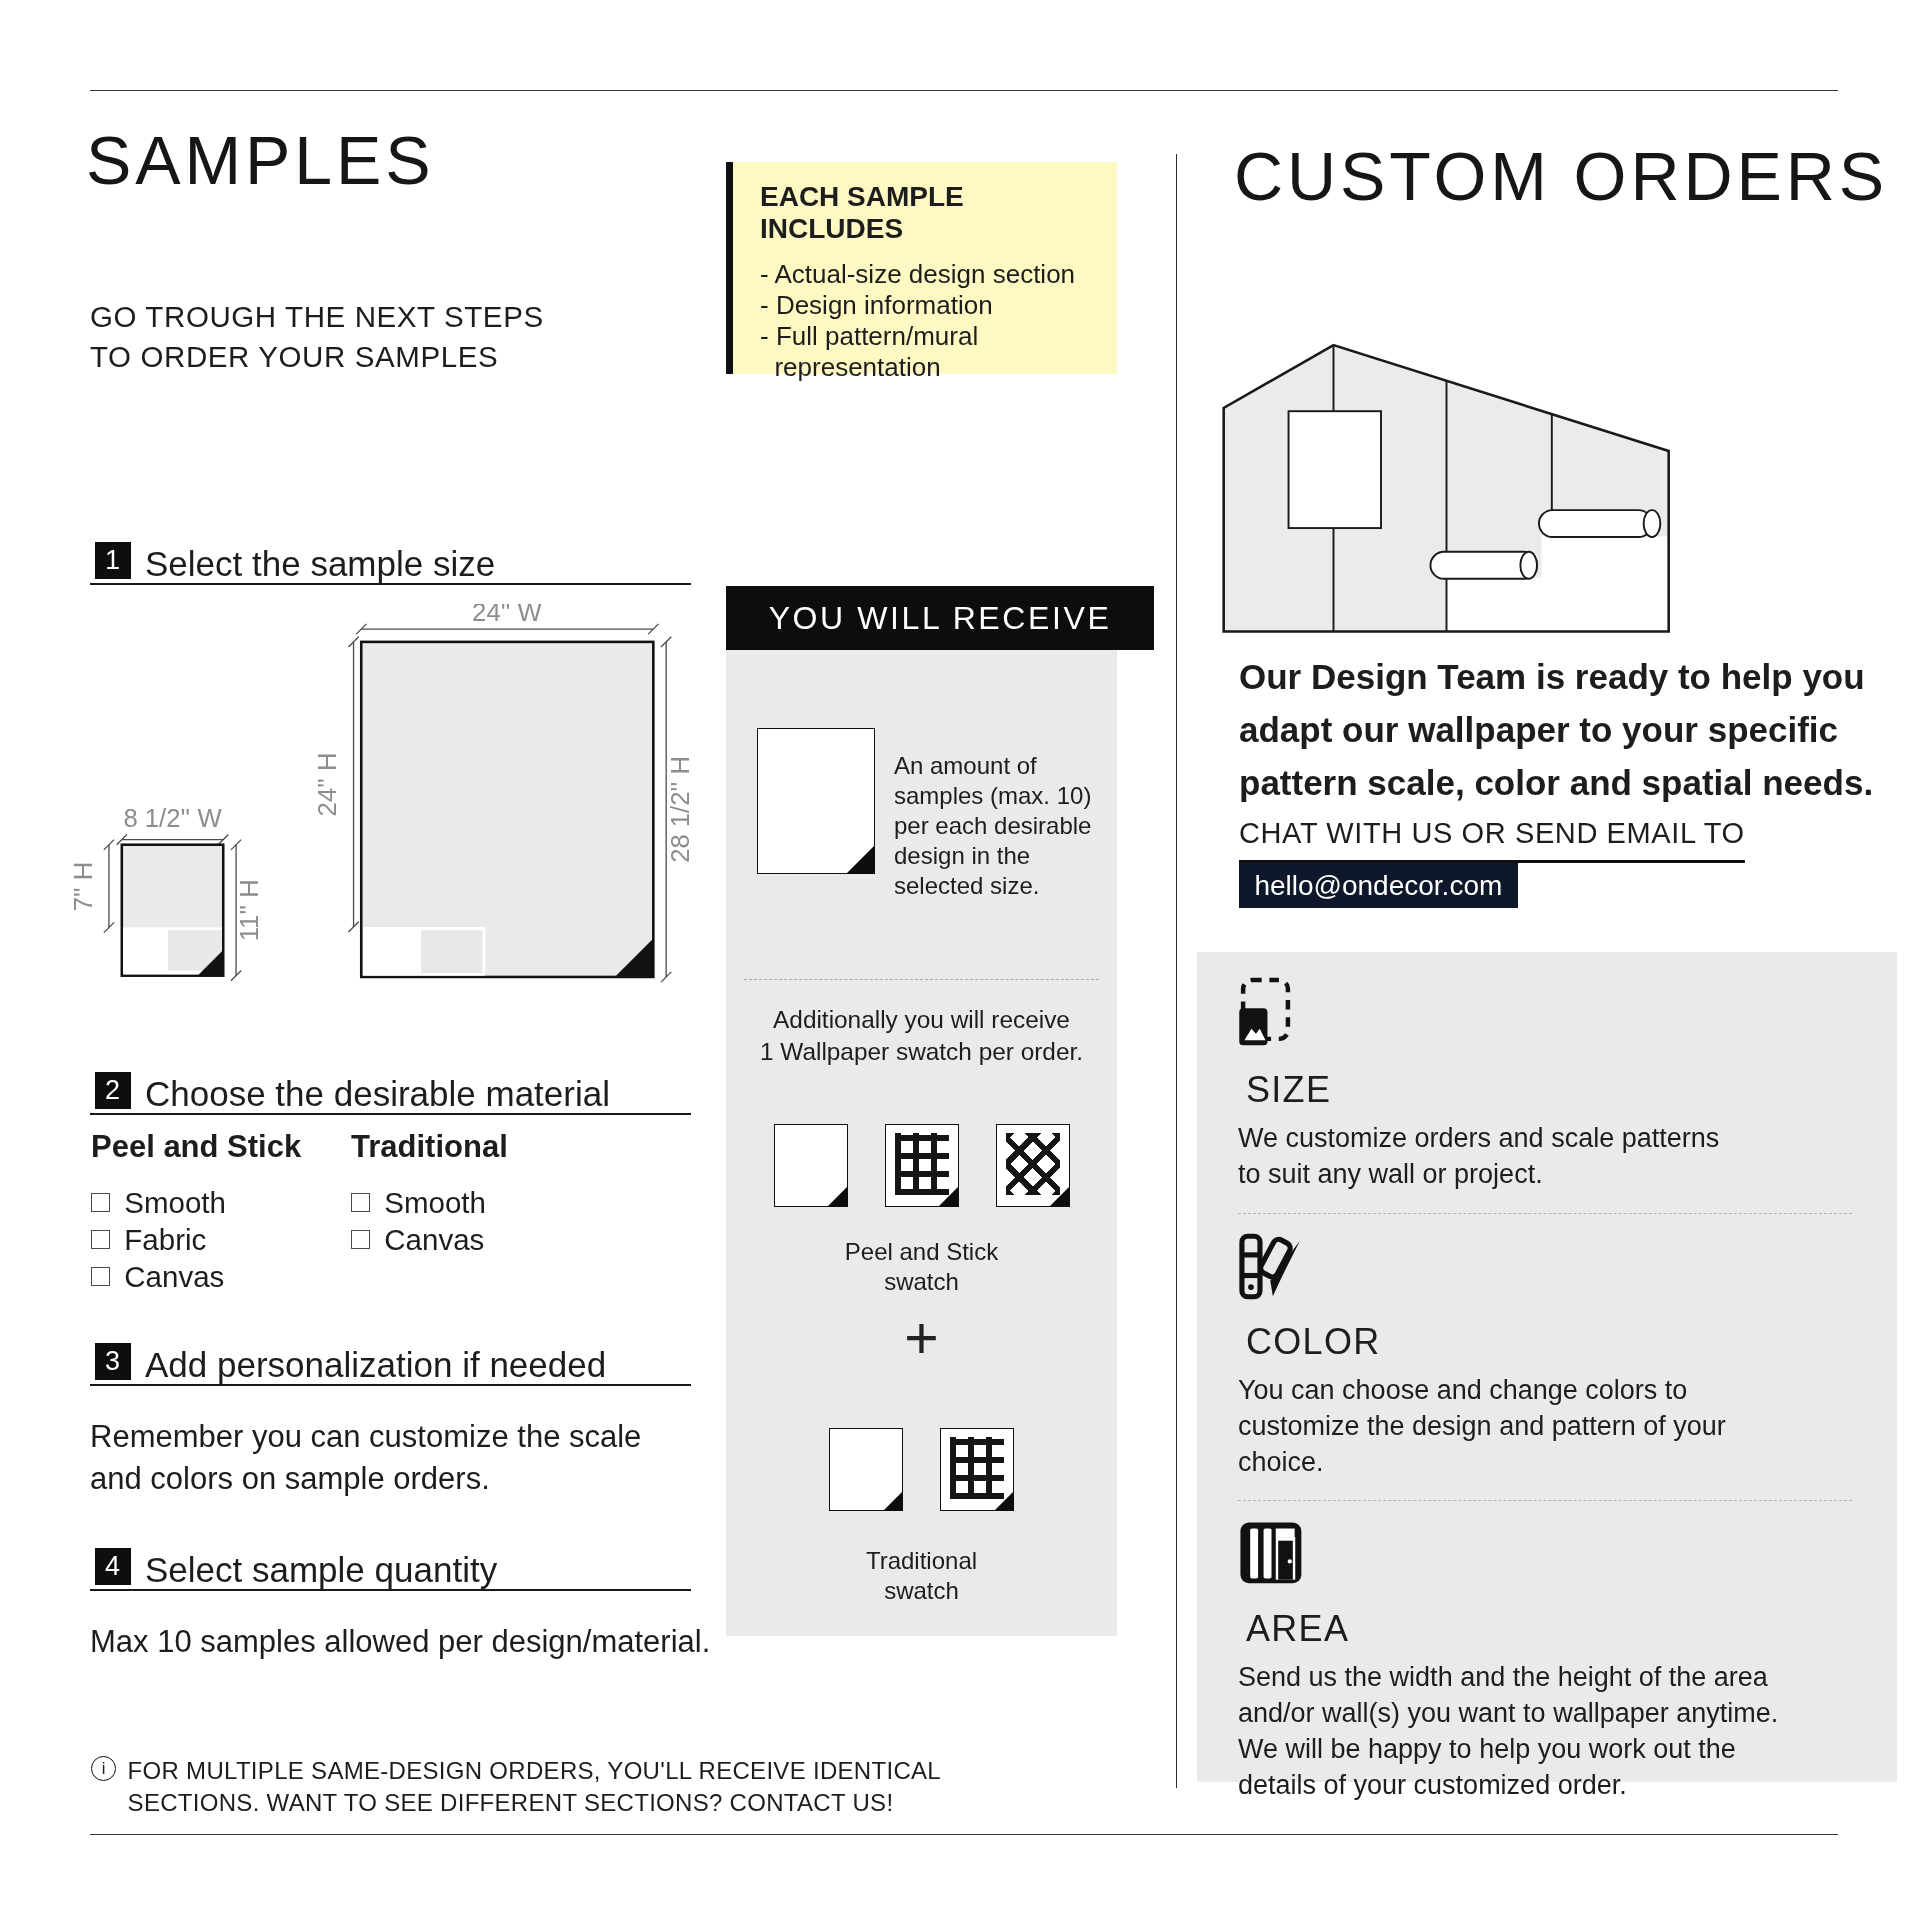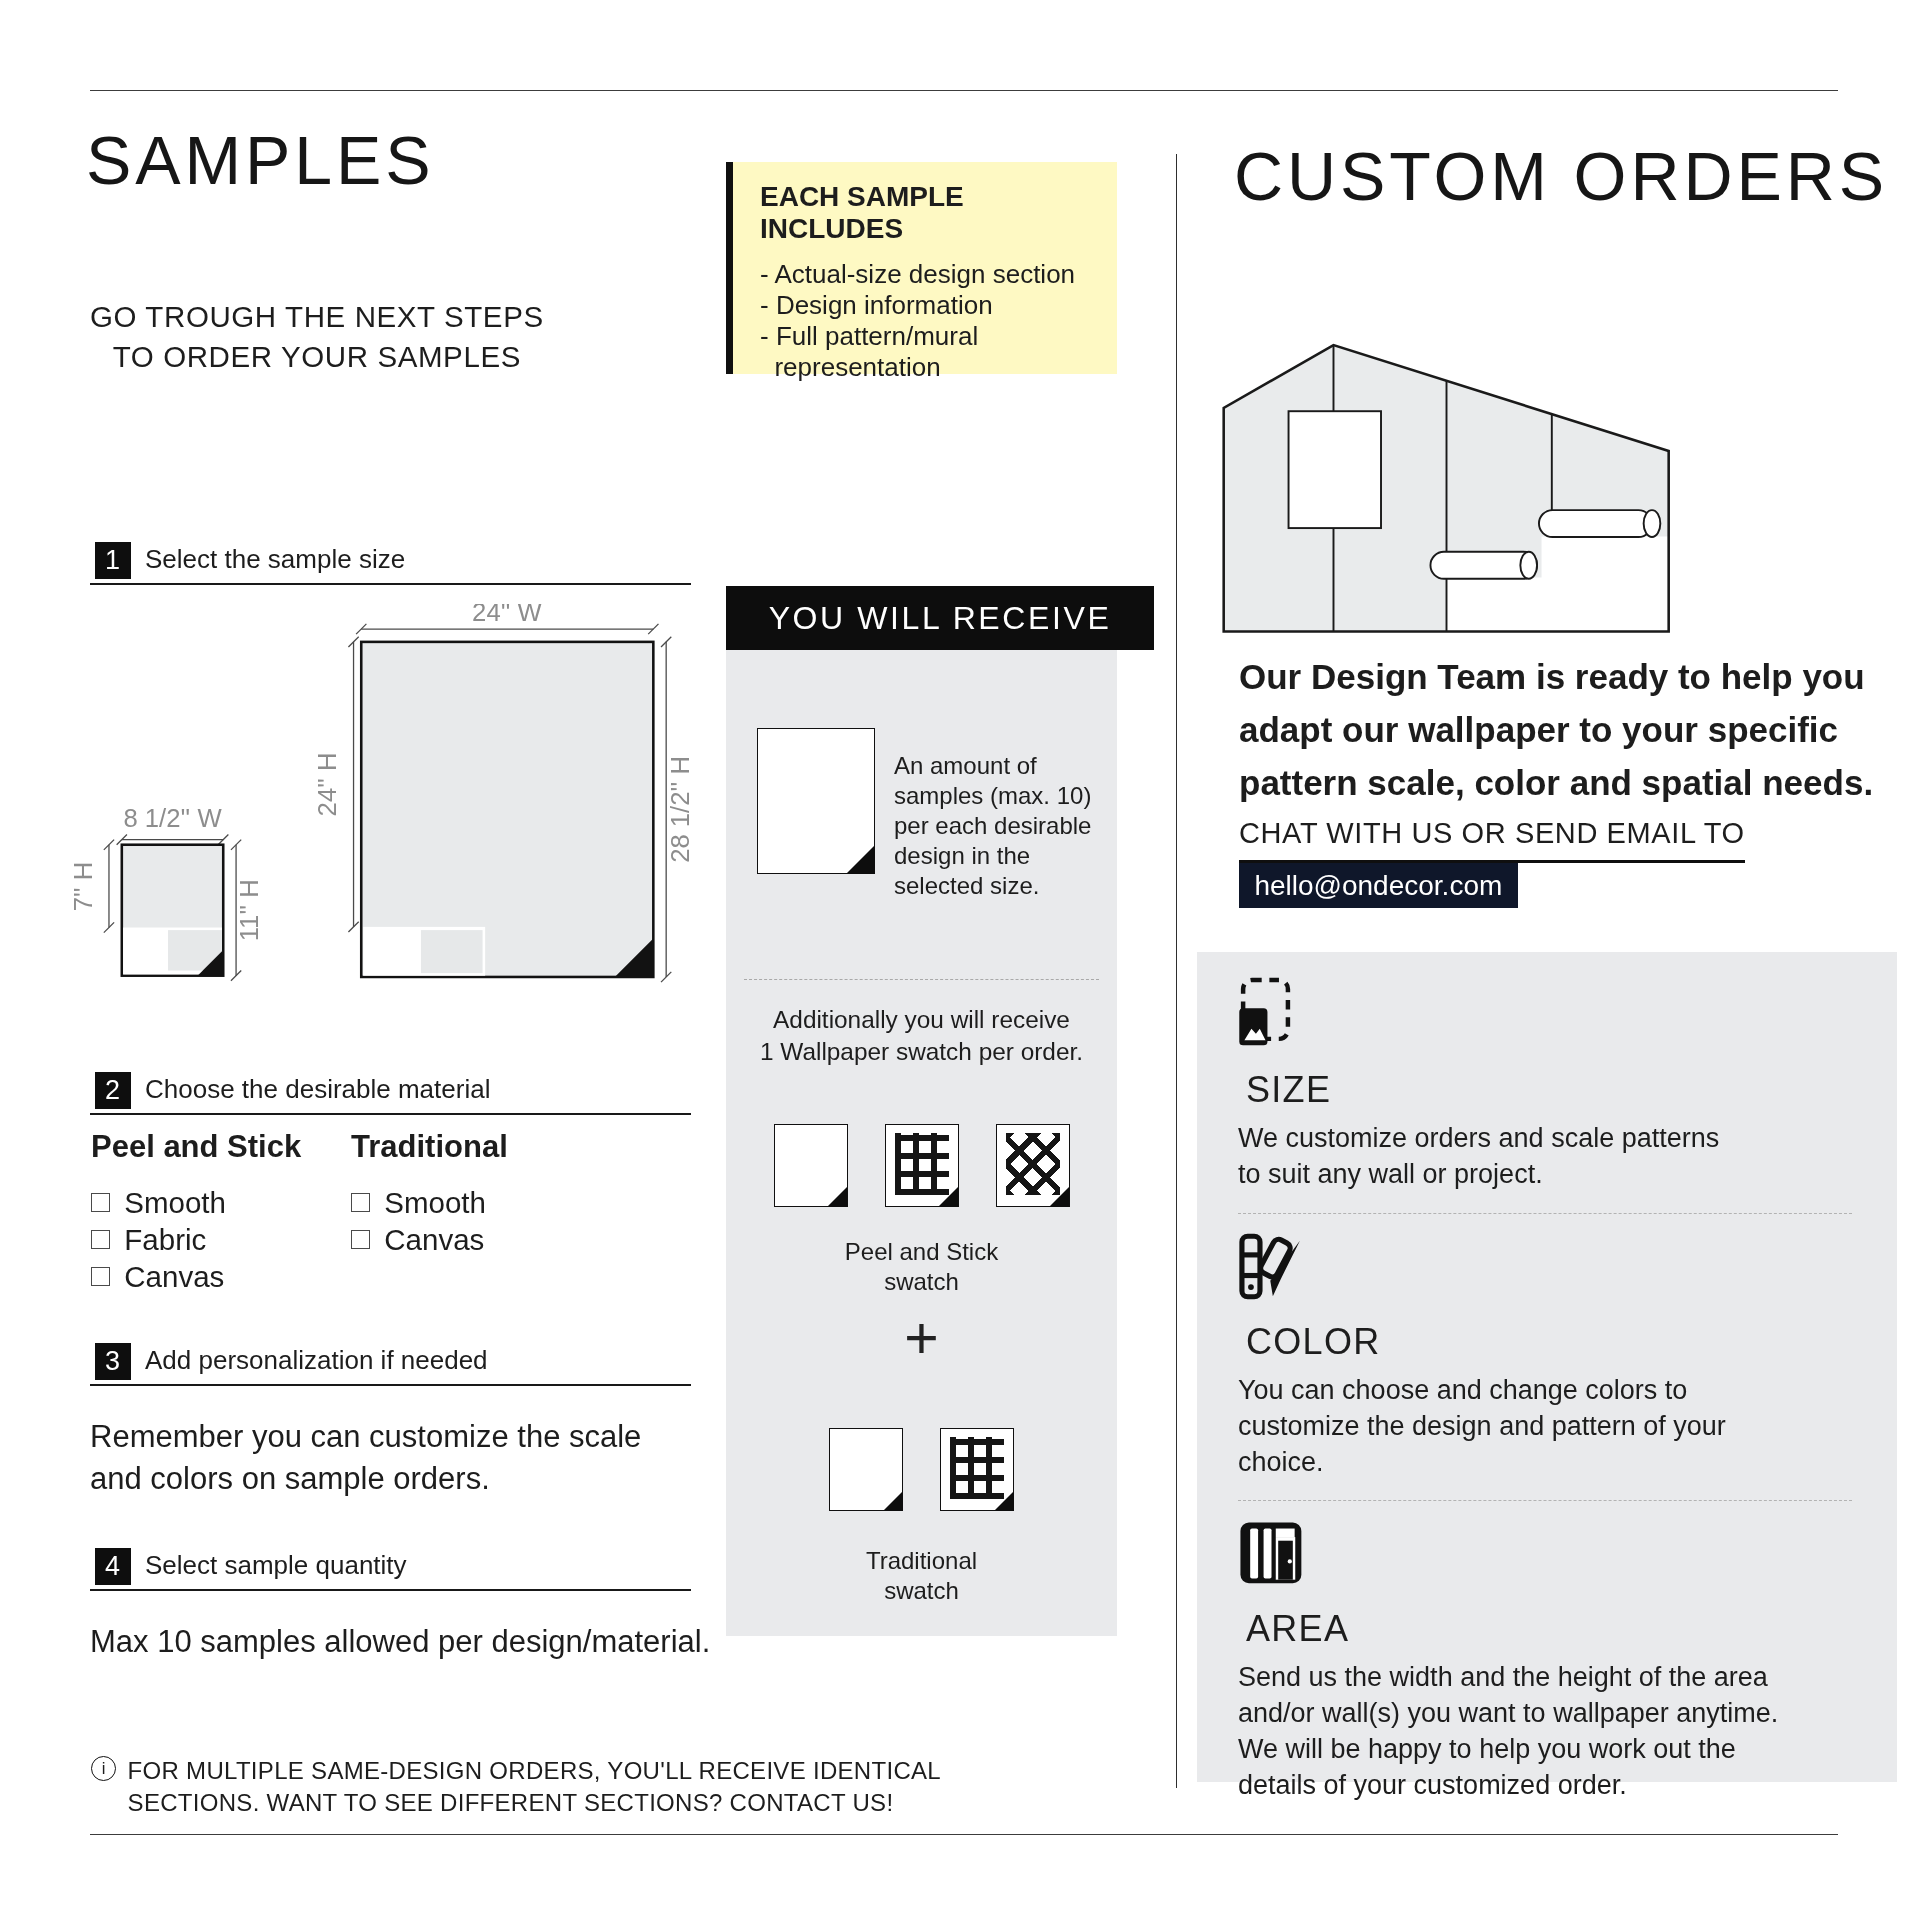--- a/index.html
+++ b/index.html
@@ -4,32 +4,32 @@
 <style>
   html,body{margin:0;padding:0;background:#fff;}
   .page{position:relative;width:1926px;height:1926px;background:#ffffff;overflow:hidden;
         font-family:"Liberation Sans",sans-serif;color:#1d1d1d;}
   .abs{position:absolute;}
   .pre{white-space:pre-line;}
   .hr{position:absolute;left:90px;width:1748px;height:0;border-top:1.9px solid #3c3c3c;}
   .vr{position:absolute;left:1176px;top:154px;width:0;height:1634px;border-left:1.9px solid #2e2e2e;}
 
   .big-title{position:absolute;margin:0;font-size:68px;font-weight:400;letter-spacing:3.9px;color:#161616;}
-  .subtitle{position:absolute;font-size:29.5px;line-height:40px;letter-spacing:0.6px;text-align:center;}
+  .subtitle{position:absolute;font-size:29.5px;line-height:40px;letter-spacing:0.6px;}
 
   .includes-box{position:absolute;left:726px;top:162px;width:391px;height:212px;box-sizing:border-box;
                 background:#fef9c3;border-left:7.7px solid #101010;padding:19px 19px 0 27px;}
   .includes-title{font-size:28px;font-weight:bold;margin-bottom:14px;}
   .includes-item{font-size:26px;line-height:31px;}
 
   .step-row{position:absolute;left:90px;width:601px;height:42px;border-bottom:2.6px solid #191919;
             box-sizing:content-box;padding-left:0;}
   .step-num{position:absolute;left:4.5px;top:1.3px;width:36px;height:37px;background:#0e0e0e;color:#fff;
             display:flex;align-items:center;justify-content:center;font-size:27px;}
-  .step-label{position:absolute;left:55px;top:2.6px;font-size:26px;}
+  .step-label{position:absolute;left:55px;top:2.6px;font-size:35px;}
 
   .materials{position:absolute;left:91px;top:1129px;display:flex;}
   .mat-col{width:260px;}
   .mat-title{font-size:31px;font-weight:bold;margin-bottom:19px;}
   .mat-opt{display:flex;align-items:center;font-size:29.5px;height:37px;}
   .cb{width:17.3px;height:17.3px;border:1.9px solid #4a4a4a;margin-right:14px;flex:none;}
 
   .note{position:absolute;font-size:31px;line-height:42px;}
   .footnote{position:absolute;left:91px;top:1755px;display:flex;gap:11.6px;}
   .info-circle{width:23px;height:23px;border:1.9px solid #111;border-radius:50%;flex:none;

